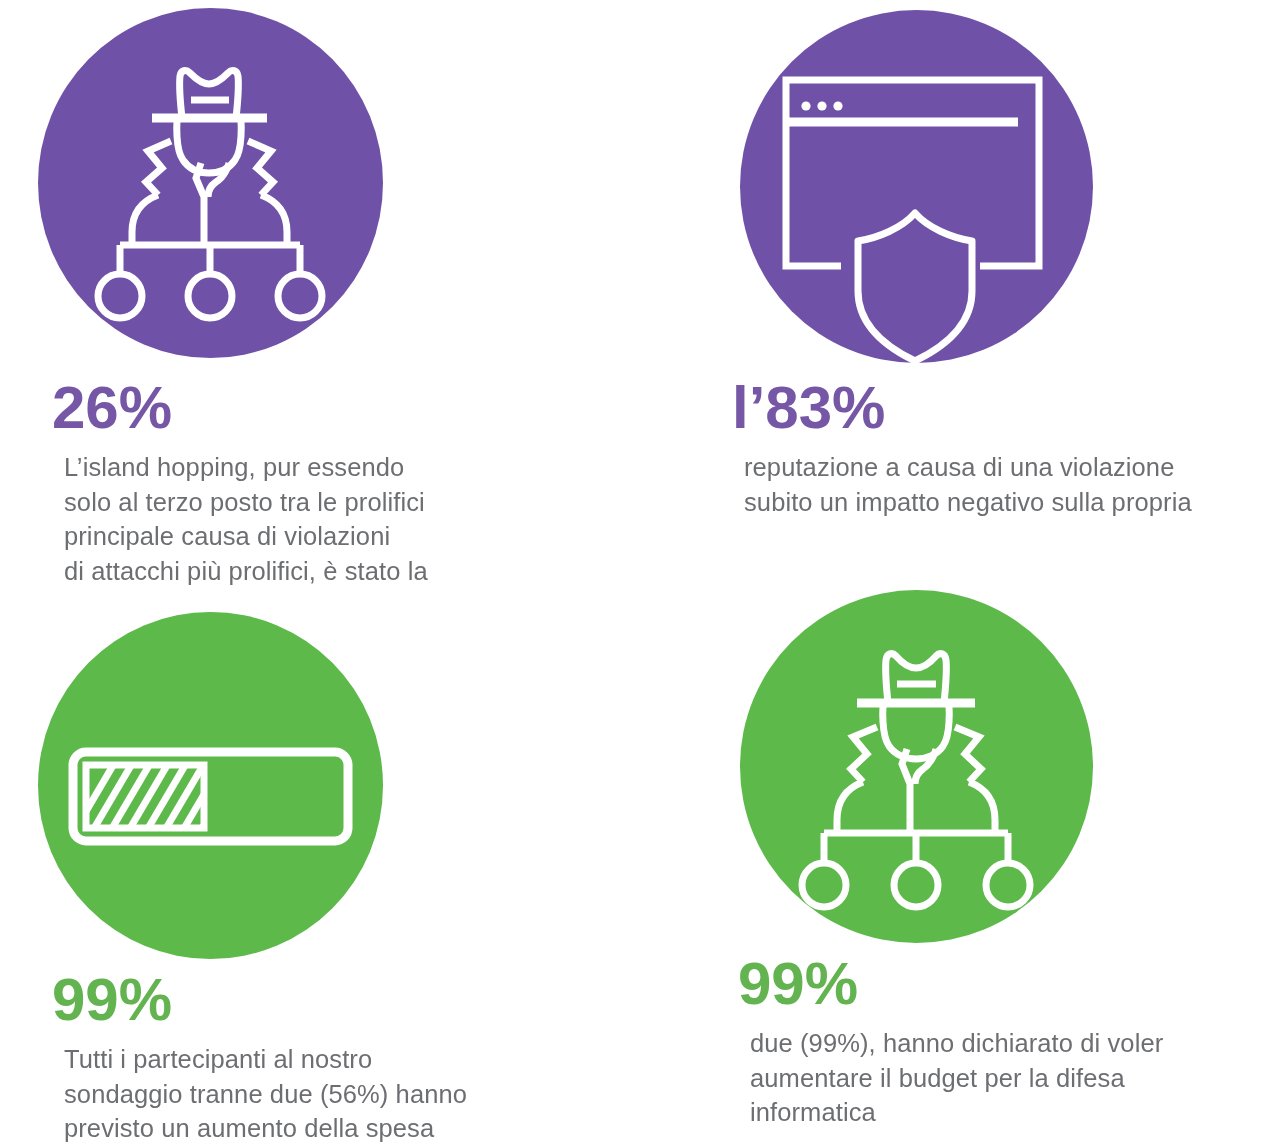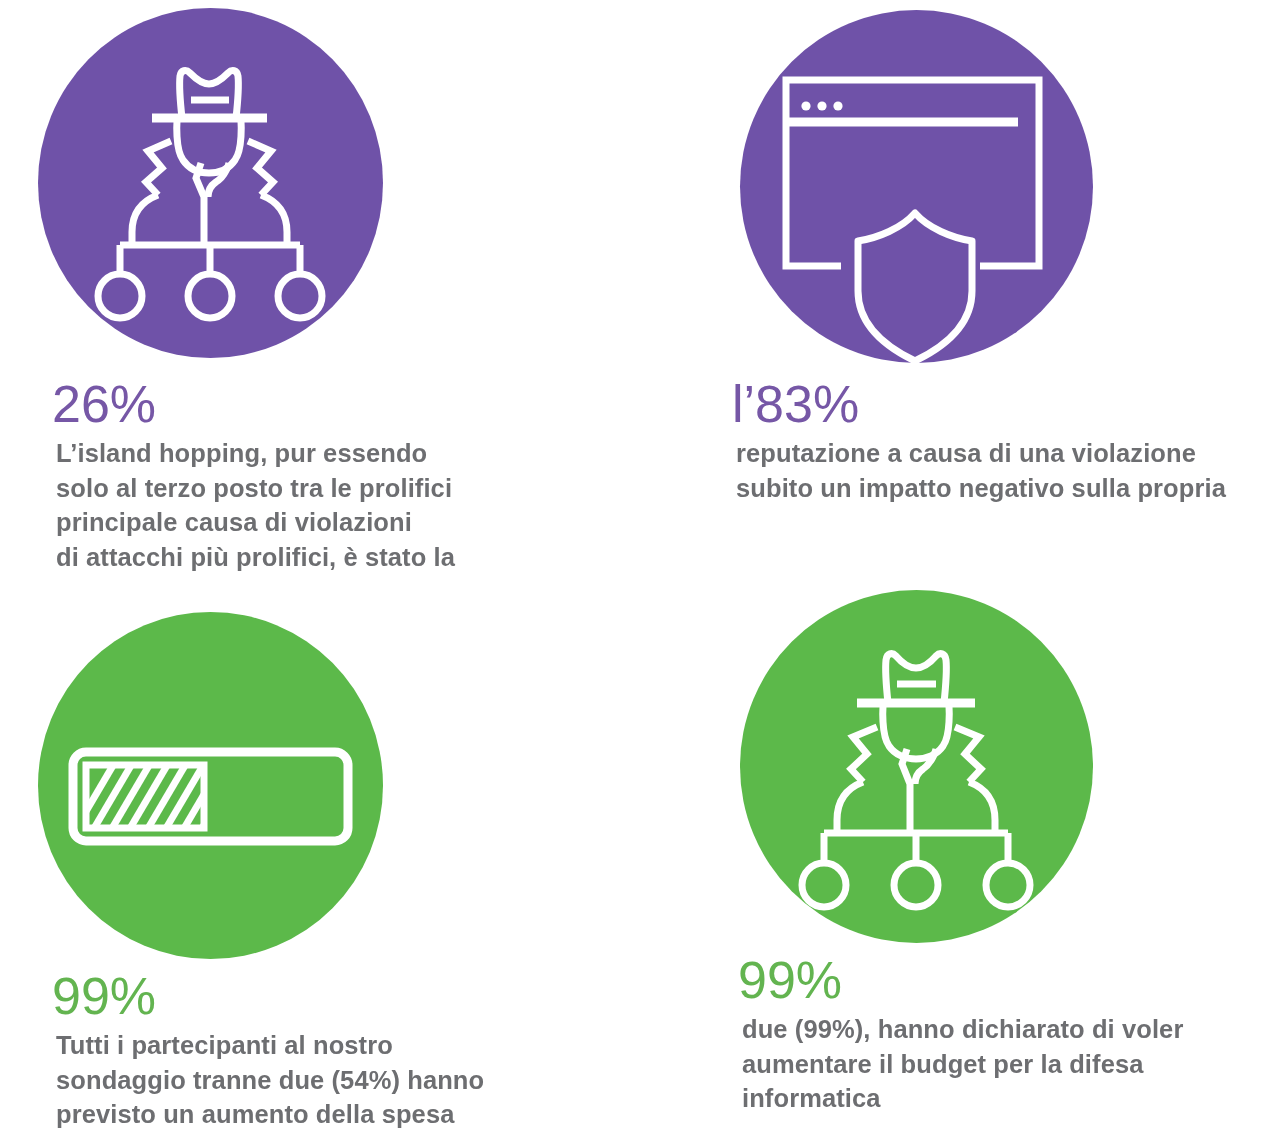--- a/index.html
+++ b/index.html
@@ -57,36 +57,36 @@
   .stat-text {
     position: absolute;
     left: 52px;
   }
   .card-tl .stat-text { top: 378px; width: 480px; }
   .card-tr .stat-text { top: 378px; width: 520px; left: 32px; }
   .card-bl .stat-text { top: 388px; width: 490px; }
   .card-br .stat-text { top: 382px; width: 520px; left: 38px; }
 
   .stat-value {
-    font-size: 52px;
-    font-weight: 400;
+    font-size: 60px;
+    font-weight: 700;
     line-height: 1.0;
     letter-spacing: 0px;
     margin: 0 0 6px 0;
     white-space: nowrap;
   }
   .value-purple { color: #7657a6; }
   .value-green  { color: #63b450; }
 
   .stat-desc {
     font-size: 25.5px;
-    font-weight: 700;
+    font-weight: 400;
     line-height: 1.36;
     color: #6d6e71;
-    margin: 4px;
+    margin: 12px;
     letter-spacing: 0.1px;
   }
   .stat-desc .ln { display: block; }
 </style>
 </head>
 <body>
 
 <div class="infographic">
 
   <div class="stat-card card-tl">
@@ -197,21 +197,21 @@
           <path d="M156 230 L206 145"></path>
           <path d="M174 230 L224 145"></path>
         </g>
       </svg>
     </div>
 
     <div class="stat-text">
       <div class="stat-value value-green">99%</div>
       <p class="stat-desc">
         <span class="ln">Tutti i partecipanti al nostro</span>
-        <span class="ln">sondaggio tranne due (54%) hanno</span>
+        <span class="ln">sondaggio tranne due (56%) hanno</span>
         <span class="ln">previsto un aumento della spesa</span>
       </p>
     </div>
   </div>
 
   <div class="stat-card card-br">
     <div class="icon-circle circle-green">
       <svg viewBox="0 0 353 353" xmlns="http://www.w3.org/2000/svg">
         <g fill="none" stroke="#ffffff" stroke-width="7" stroke-linecap="butt" stroke-linejoin="miter">
           <path d="M148 113 C146 94 145 80 146 70 C147 63 152 62 156 66 C162 73 169 78 176 78 C183 78 190 73 196 66 C200 62 205 63 206 70 C207 80 206 94 204 113"></path>

